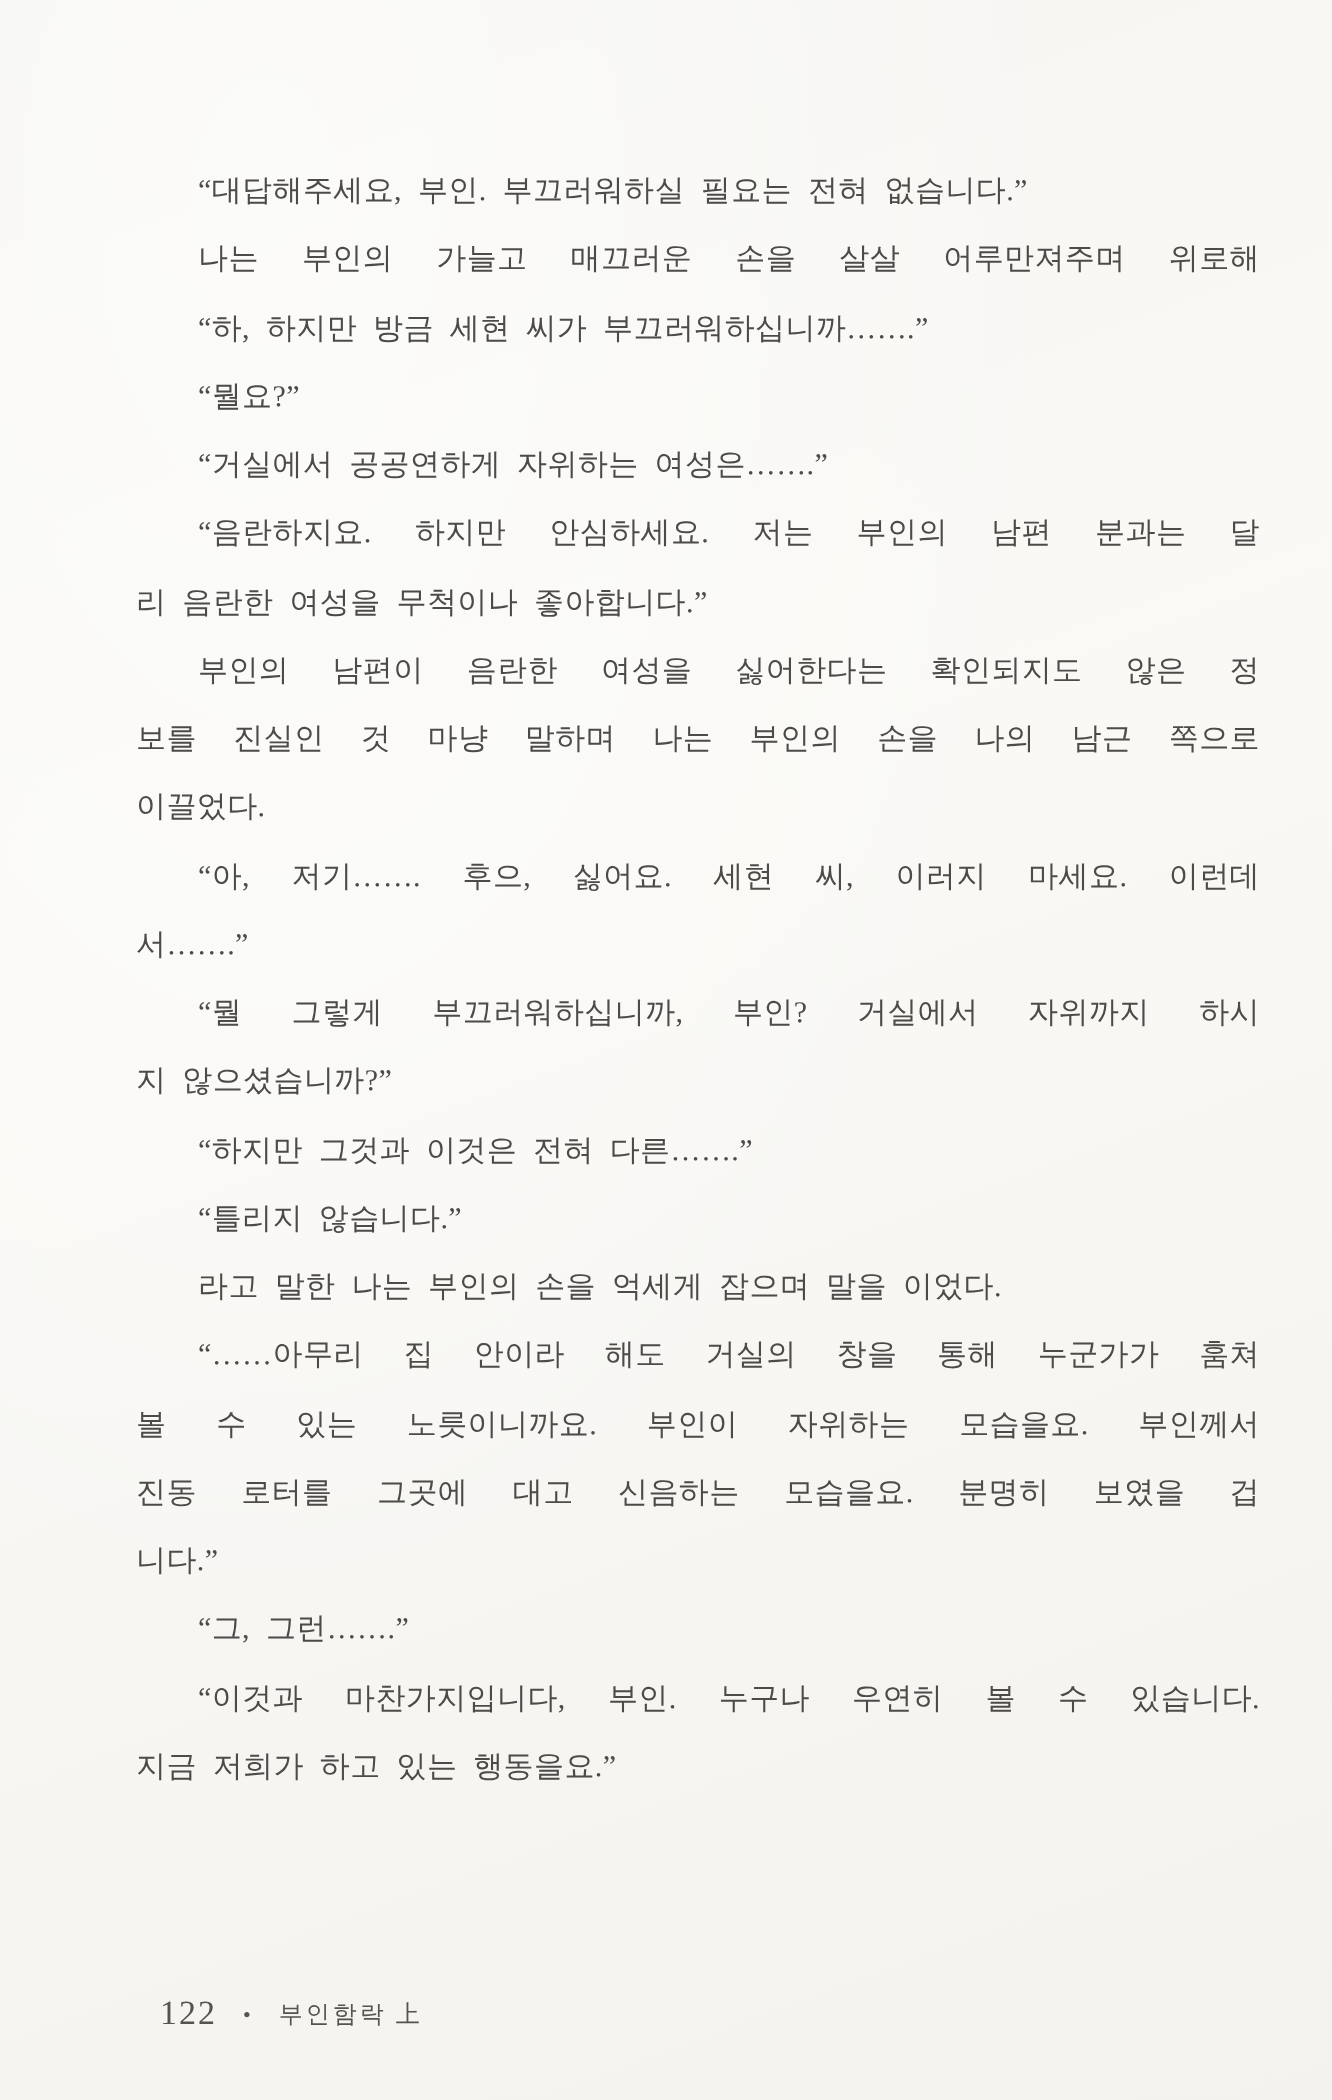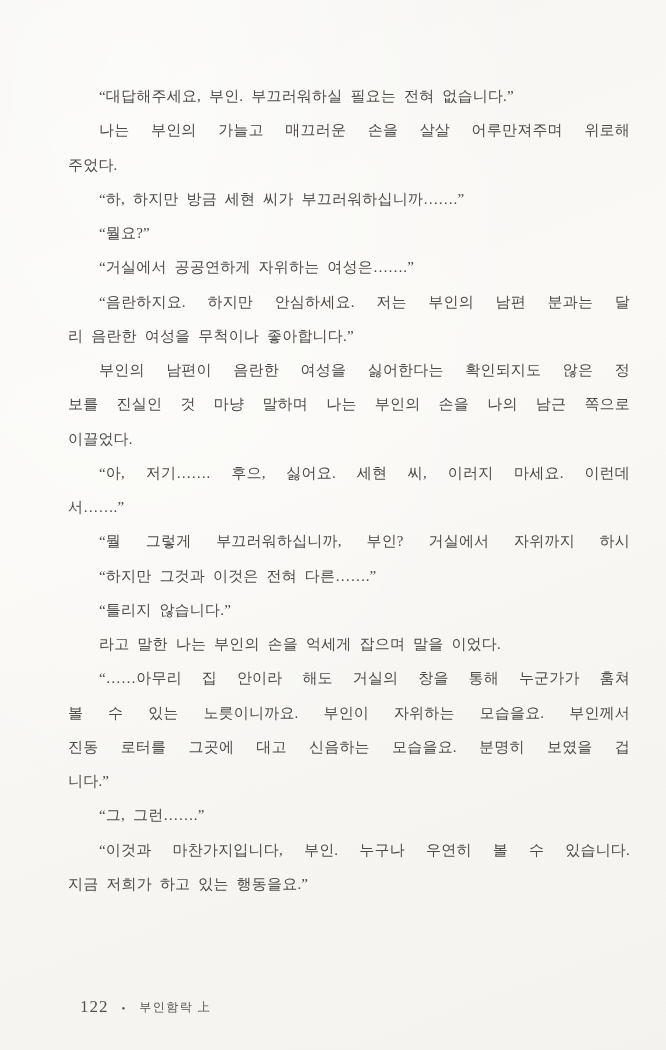--- a/index.html
+++ b/index.html
@@ -76,32 +76,32 @@
   }
 </style>
 </head>
 <body>
 
 <div class="page">
 
   <main class="text-block" id="text-block">
       <p class="line indent">“대답해주세요, 부인. 부끄러워하실 필요는 전혀 없습니다.”</p>
       <p class="line indent fill">나는 부인의 가늘고 매끄러운 손을 살살 어루만져주며 위로해</p>
-      <p class="line">주었다.</p>
       <p class="line indent">“하, 하지만 방금 세현 씨가 부끄러워하십니까…….”</p>
       <p class="line indent">“뭘요?”</p>
       <p class="line indent">“거실에서 공공연하게 자위하는 여성은…….”</p>
       <p class="line indent fill">“음란하지요. 하지만 안심하세요. 저는 부인의 남편 분과는 달</p>
       <p class="line">리 음란한 여성을 무척이나 좋아합니다.”</p>
       <p class="line indent fill">부인의 남편이 음란한 여성을 싫어한다는 확인되지도 않은 정</p>
       <p class="line fill">보를 진실인 것 마냥 말하며 나는 부인의 손을 나의 남근 쪽으로</p>
       <p class="line">이끌었다.</p>
       <p class="line indent fill">“아, 저기……. 후으, 싫어요. 세현 씨, 이러지 마세요. 이런데</p>
       <p class="line">서…….”</p>
       <p class="line indent fill">“뭘 그렇게 부끄러워하십니까, 부인? 거실에서 자위까지 하시</p>
+      <p class="line">지 않으셨습니까?”</p>
       <p class="line indent">“하지만 그것과 이것은 전혀 다른…….”</p>
       <p class="line indent">“틀리지 않습니다.”</p>
       <p class="line indent">라고 말한 나는 부인의 손을 억세게 잡으며 말을 이었다.</p>
       <p class="line indent fill">“……아무리 집 안이라 해도 거실의 창을 통해 누군가가 훔쳐</p>
       <p class="line fill">볼 수 있는 노릇이니까요. 부인이 자위하는 모습을요. 부인께서</p>
       <p class="line fill">진동 로터를 그곳에 대고 신음하는 모습을요. 분명히 보였을 겁</p>
       <p class="line">니다.”</p>
       <p class="line indent">“그, 그런…….”</p>
       <p class="line indent fill">“이것과 마찬가지입니다, 부인. 누구나 우연히 볼 수 있습니다.</p>
       <p class="line">지금 저희가 하고 있는 행동을요.”</p>

